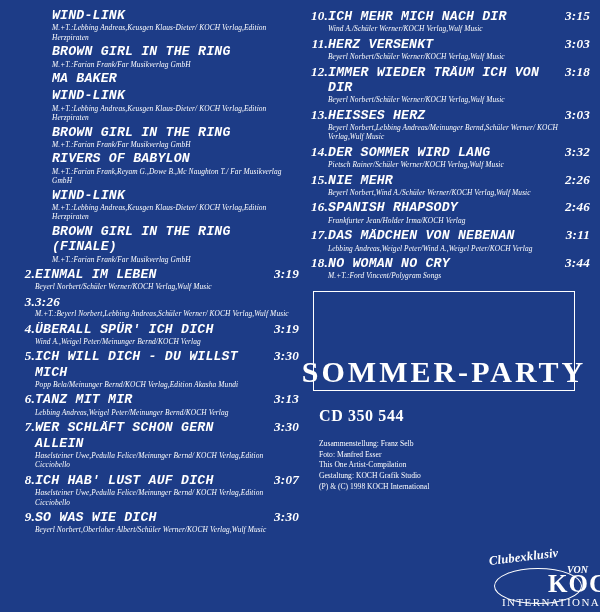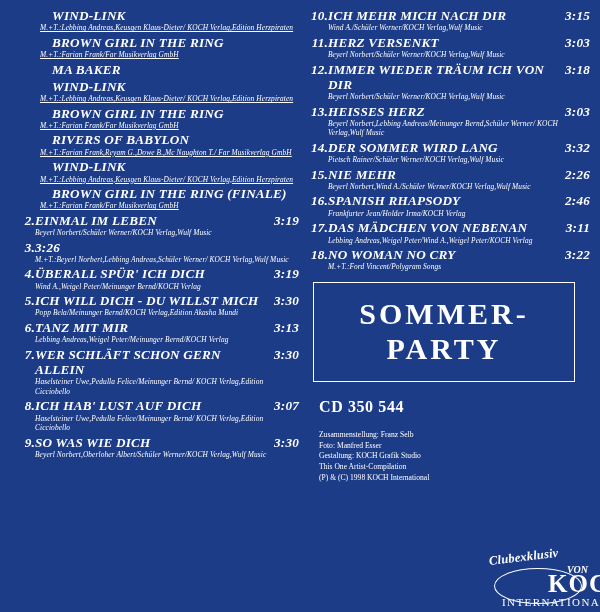--- a/index.html
+++ b/index.html
@@ -42,51 +42,52 @@
     line-height:1.16;
   }
   .tnum{
     min-width:17px;
     flex:0 0 auto;
     text-align:right;
   }
   .ttitle{
     flex:1 1 auto;
     padding-right:4px;
+    font-family:Liberation Mono, monospace;
   }
   .ttime{
     flex:0 0 auto;
     font-weight:bold;
     text-align:right;
   }
   .credit{
     font-style:italic;
     font-size:7.4px;
     line-height:1.28;
     margin:0 0 2px 17px;
     letter-spacing:0.1px;
   }
   
   .sub .tline{ margin-left:17px; }
-  .sub .credit{ margin-left:22px;text-decoration:underline; }
+  .sub .credit{ margin-left:34px; }
 
   
   .right-bottom{
     margin-top:10px;
   }
   .sommer-box{
     border:1.6px solid #ffffff;
     box-sizing:border-box;
     width:262px;
     height:100px;
     margin:10px 0 0 2px;
     display:flex;
-    flex-direction:column;
+    flex-direction:row;
     justify-content:center;
-    align-items:center;
+    align-items:flex-end;
   }
   .sommer-l1,.sommer-l2{
     font-family:"Liberation Serif", serif;
     font-weight:bold;
     font-size:30px;
     letter-spacing:3px;
     line-height:1.15;
   }
   .catno{
     margin:16px 0 0 8px;
@@ -345,37 +346,37 @@
             <span class="tnum">17.</span>
             <span class="ttitle">DAS MÄDCHEN VON NEBENAN</span>
             <span class="ttime">3:11</span>
           </div>
           <div class="credit">Lebbing Andreas,Weigel Peter/Wind A.,Weigel Peter/KOCH Verlag</div>
         </div>
         <div class="track">
           <div class="tline">
             <span class="tnum">18.</span>
             <span class="ttitle">NO WOMAN NO CRY</span>
-            <span class="ttime">3:22</span>
+            <span class="ttime">3:44</span>
           </div>
           <div class="credit">M.+T.:Ford Vincent/Polygram Songs</div>
         </div>
       </div>
 
     <div class="right-bottom">
       <div class="sommer-box">
         <div class="sommer-l1">SOMMER-</div>
         <div class="sommer-l2">PARTY</div>
       </div>
       <div class="catno">CD 350 544</div>
       <div class="legal">
         <div>Zusammenstellung: Franz Selb</div>
         <div>Foto: Manfred Esser</div>
+        <div>This One Artist-Compilation</div>
         <div>Gestaltung: KOCH Grafik Studio</div>
-        <div>This One Artist-Compilation</div>
         <div>(P) &amp; (C) 1998 KOCH International</div>
       </div>
     </div>
   </div>
 
   <div class="logo">
     <div class="clubex">Clubexklusiv</div>
     <div class="von">VON</div>
     <div class="ring"></div>
     <div class="koch">KOCH</div>

